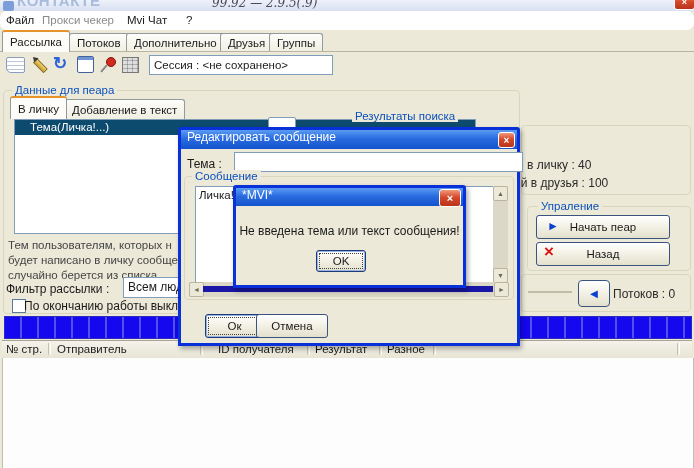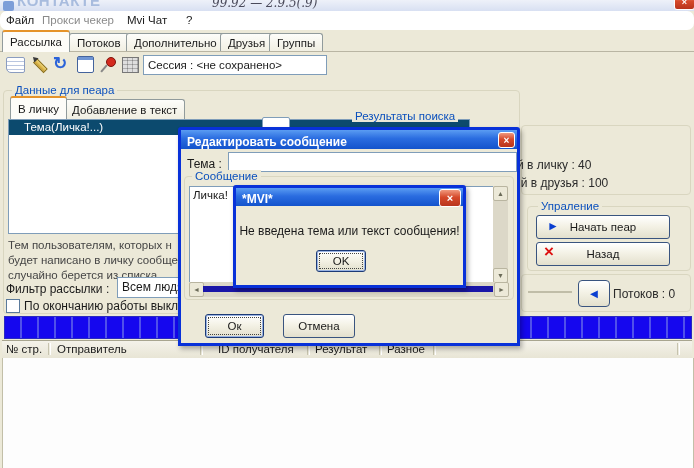--- a/index.html
+++ b/index.html
@@ -1,32 +1,32 @@
 <!DOCTYPE html>
 <html><head>
 <meta charset="utf-8">
 <style>
   html,body{margin:0;padding:0;background:#fff;}
   #app{position:relative;width:694px;height:468px;background:#ece9d8;
        font-family:"Liberation Sans",sans-serif;font-size:11.5px;color:#1a1a1a;overflow:hidden;}
   .abs{position:absolute;}
-  .sunken{background:#fff;border:1px solid #7f9db9;}
+  .sunken{background:#fff;border:1px solid #7f9db9;margin-left:6px;}
   .grp{border:1px solid #d9d6c0;border-radius:4px;}
   .grp-label{color:#0b50bd;background:#ece9d8;padding:0 3px;white-space:nowrap;}
   .xpbtn{display:flex;align-items:center;justify-content:center;
          background:linear-gradient(180deg,#ffffff,#f4f2e6 45%,#e3e0cd);
          border:1px solid #39547f;border-radius:3px;cursor:default;white-space:nowrap;}
   .xpbtn.default{border:1px solid #1c3a76;box-shadow:inset 0 0 0 1px #9ab4e4;}
   .focusdot{outline:1px dotted #444;outline-offset:-4px;}
   .tab{position:absolute;display:flex;align-items:center;justify-content:center;
        background:linear-gradient(180deg,#fdfdfa,#f0eee1);border:1px solid #919b9c;
        border-bottom:none;border-radius:3px 3px 0 0;white-space:nowrap;padding:0 7px;}
   .tab.active{background:#fdfcf8;border-top:2px solid #e5932a;z-index:3;}
   .titlebar-blue{background:linear-gradient(180deg,#5a9cf2,#2a6ce0 45%,#1353cc);
-       color:#fff;font-weight:bold;display:flex;align-items:flex-end;}
+       color:#fff;font-weight:normal;display:flex;align-items:flex-start;}
   .redx{background:linear-gradient(180deg,#f0997e,#d6492a 45%,#b8341c);
         border:1px solid #fff;border-radius:3px;color:#fff;font-weight:bold;
         display:flex;align-items:center;justify-content:center;}
   .colsep{position:absolute;width:1px;height:12px;border-left:1px solid #c6c3ae;border-right:1px solid #fff;}
   .scrollbtn{background:#ece9d8;border:1px solid #b9b5a0;border-radius:2px;color:#6a6a58;
         display:flex;align-items:center;justify-content:center;font-size:7px;}
   .pencil-body{width:4px;height:13px;background:linear-gradient(90deg,#f2d878,#c89a28);border:1px solid #8a6d14;}
   .pencil-tip{width:0;height:0;border-left:3px solid transparent;border-right:3px solid transparent;border-top:5px solid #3a3a3a;}
   .progress-striped{background:repeating-linear-gradient(90deg,#1507ee 0 15px,#5050ea 15px 17px);
         border:1px solid #2a2ac0;}
@@ -185,21 +185,21 @@
     </div>
     <div class="abs" style="left:8px;top:152px;width:319px;height:15px;background:#dcd8c8;">
       <div class="scrollbtn abs" style="left:0;top:0;width:13px;height:13px;">◄</div>
       <div class="abs" style="left:14px;top:4px;width:290px;height:6px;background:#1a16a8;"></div>
       <div class="scrollbtn abs" style="left:305px;top:0;width:13px;height:13px;">►</div>
     </div>
 
     <div class="abs xpbtn default focusdot" style="left:24px;top:184px;width:57px;height:22px;">
       <span>Ок</span>
     </div>
-    <div class="abs xpbtn" style="left:102px;top:184px;width:70px;height:22px;">
+    <div class="abs xpbtn" style="left:75px;top:184px;width:70px;height:22px;">
       <span>Отмена</span>
     </div>
   </div>
 
   <div class="abs" style="left:233px;top:185px;width:227px;height:97px;background:#ece9d8;border:3px solid #0831d9;border-radius:3px 3px 0 0;box-shadow:2px 3px 5px rgba(0,0,0,.35);z-index:20;">
     <div class="titlebar-blue abs" style="left:0;top:0;width:227px;height:18px;">
       <span style="padding-left:6px;font-size:12px;">*MVI*</span>
     </div>
     <div class="abs redx" style="left:203px;top:1px;width:20px;height:16px;font-size:11px;">×</div>
     <div class="abs" style="left:0;top:36px;width:227px;text-align:center;font-size:12px;white-space:nowrap;">Не введена тема или текст сообщения!</div>

